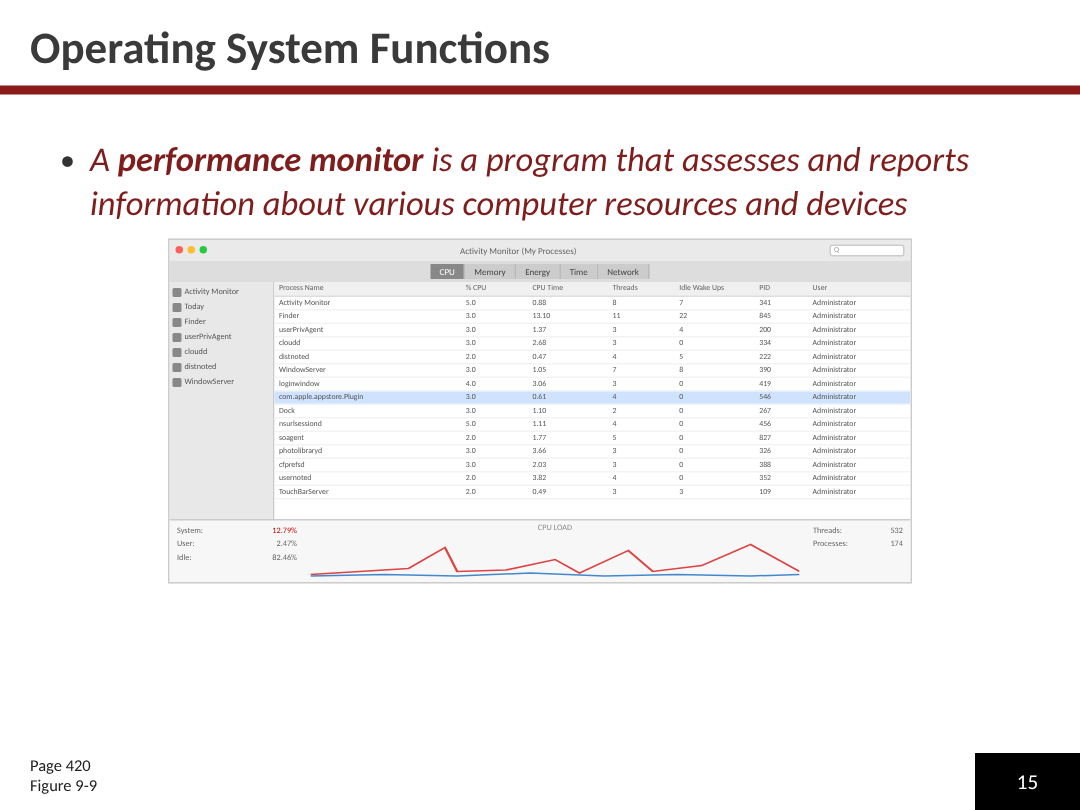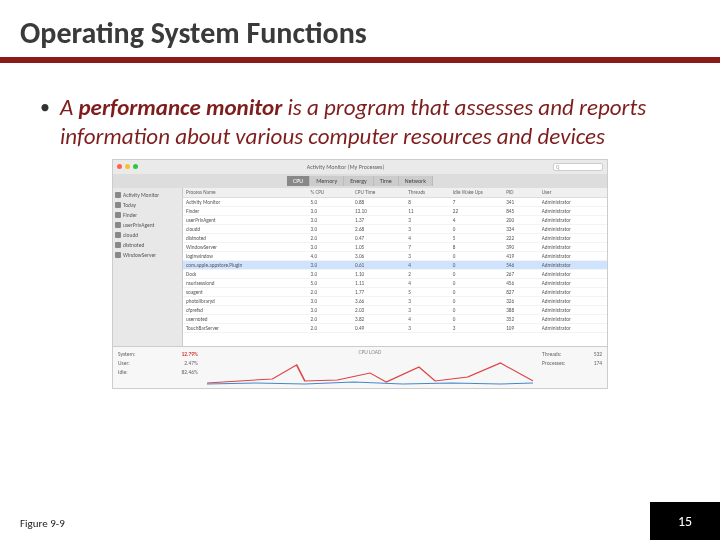--- a/index.html
+++ b/index.html
@@ -386,16 +386,17 @@
             <span>Processes:</span>
             <span>174</span>
           </div>
       </div>
     </div>
   </div>
 </div>
 
 <div class="footer">
   <div class="page-ref">
+    <div>Page 420</div>
     <div>Figure 9-9</div>
   </div>
   <div class="slide-num">15</div>
 </div>
 
 </body></html>

